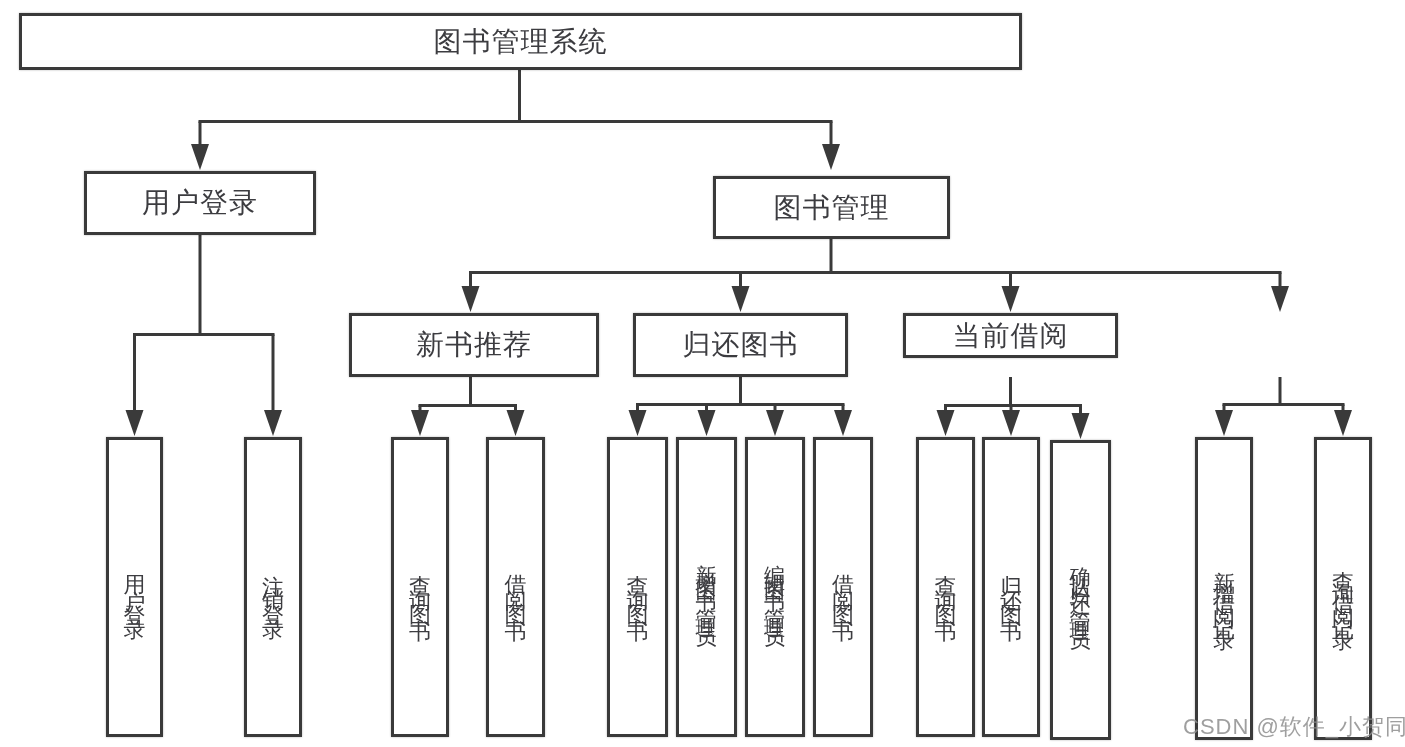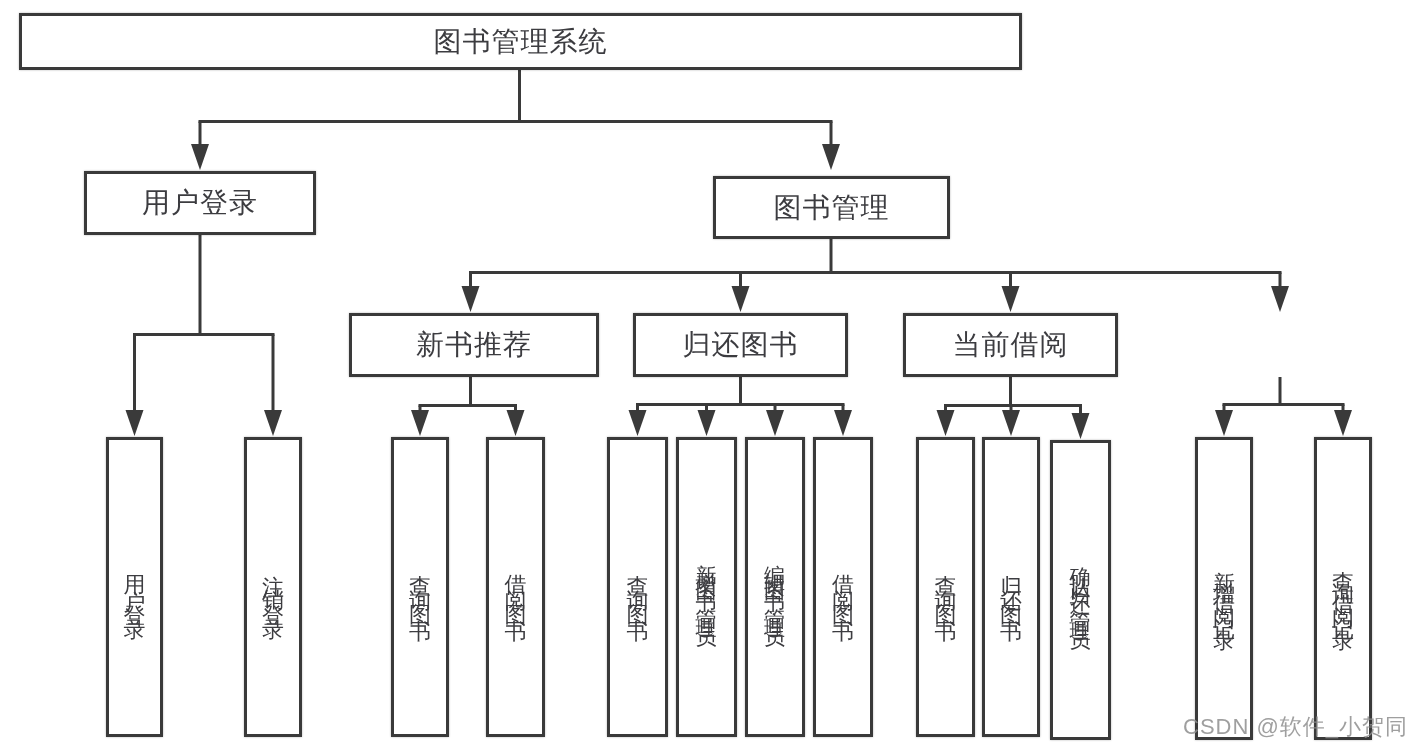--- a/index.html
+++ b/index.html
@@ -134,21 +134,21 @@
   <div class="node hnode" style="left:713px; top:176px; width:237px; height:63px;">
     <span>图书管理</span>
   </div>
 
   <div class="node hnode" style="left:349px; top:313px; width:250px; height:64px;">
     <span>新书推荐</span>
   </div>
   <div class="node hnode" style="left:633px; top:313px; width:215px; height:64px;">
     <span>归还图书</span>
   </div>
-  <div class="node hnode" style="left:903px; top:313px; width:215px; height:64px;">
+  <div class="node hnode" style="left:903px; top:313px; width:215px; height:45px;">
     <span>当前借阅</span>
   </div>
 
   <div class="node vnode sp4" style="left:106px; top:437px; width:57px; height:300px;">
     <span>用户登录</span>
   </div>
   <div class="node vnode sp4" style="left:244px; top:437px; width:58px; height:300px;">
     <span>注销登录</span>
   </div>
 

